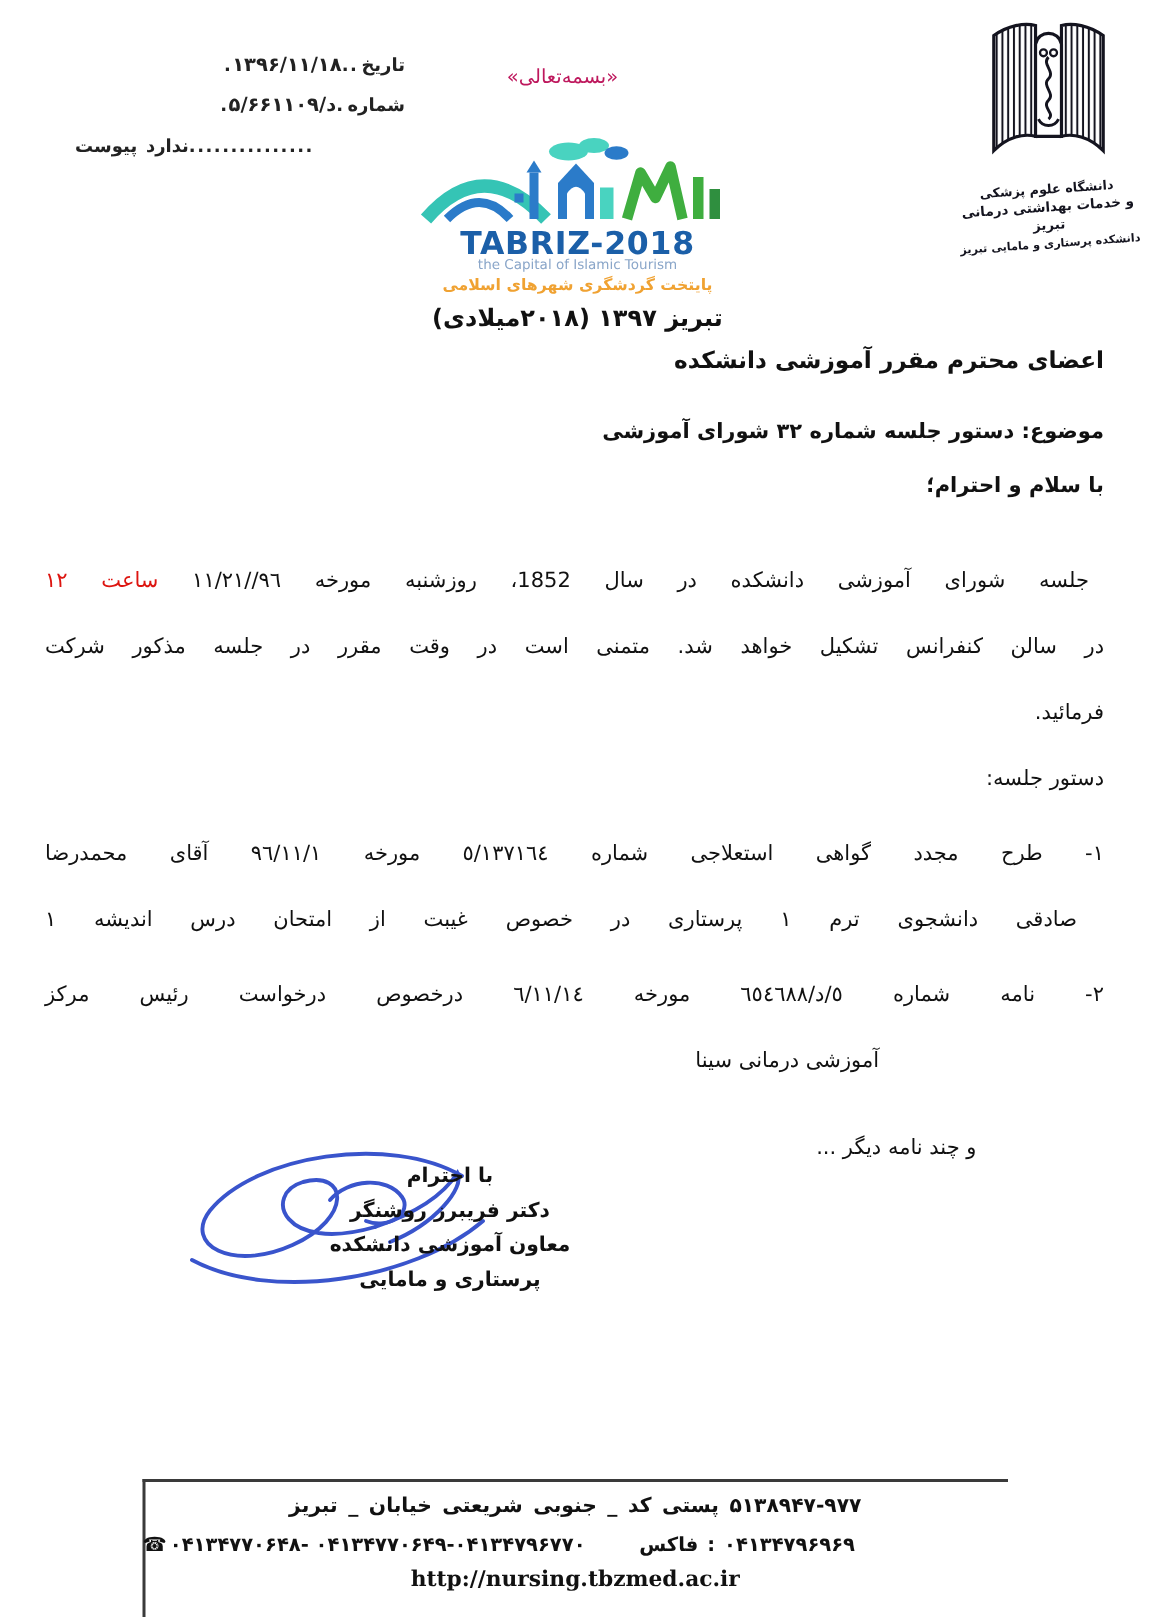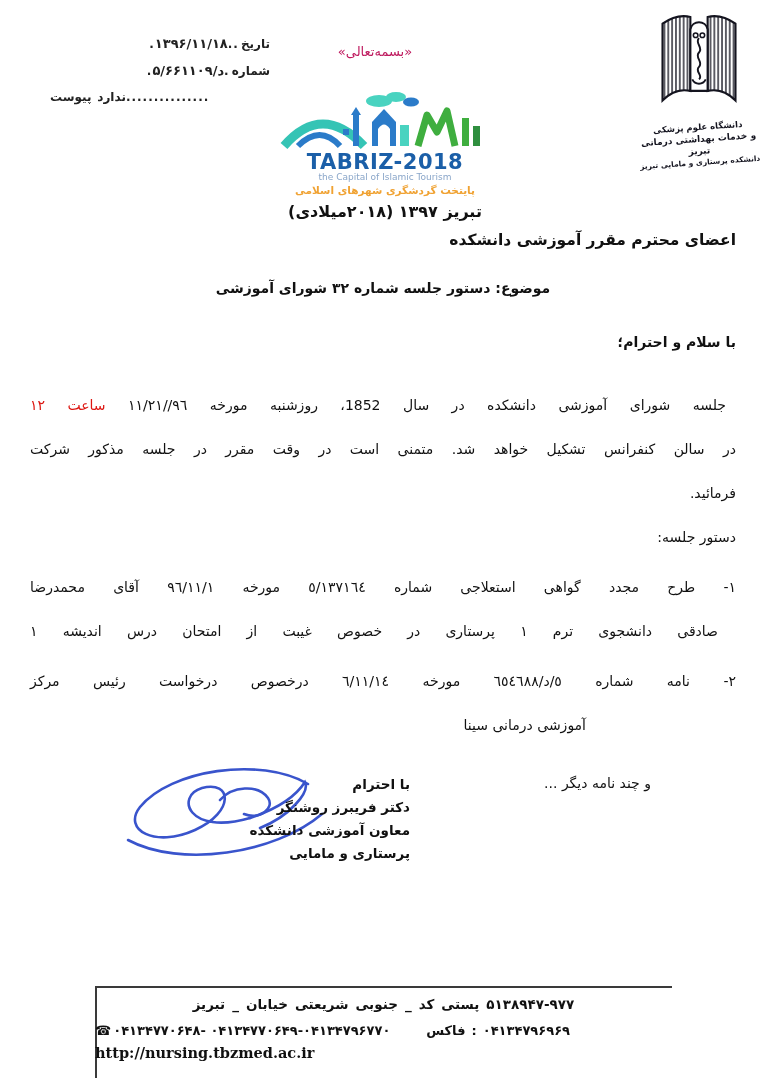--- a/index.html
+++ b/index.html
@@ -35,49 +35,49 @@
   .uni-logo { position:absolute; left:638px; top:12px; width:122px; text-align:center; }
   .uni-lines { margin-top:2px; transform:rotate(-4deg); direction:rtl; color:#14141f; }
   .uni-line1 { font-size:8.5px; font-weight:700; line-height:11px; }
   .uni-line2 { font-size:9px;  font-weight:700; line-height:12px; }
   .uni-line3 { font-size:7.5px; font-weight:700; line-height:11px; }
 
   
   .content { position:absolute; left:30px; top:228px; width:706px;
              direction:rtl; text-align:right; }
   .recipient { font-size:15.5px; font-weight:700; line-height:24px; margin-bottom:25px; }
-  .subject   { font-size:14px;  font-weight:700; line-height:22px; margin-bottom:32px;text-align:center; }
+  .subject   { font-size:14px;  font-weight:700; line-height:22px; margin-bottom:14px; }
   .salutation{ font-size:14px;  font-weight:700; line-height:22px; margin-bottom:30px; }
   .bline { font-size:14px; line-height:44px; height:44px; white-space:nowrap; }
   .jstretch { text-align:justify; text-align-last:justify; white-space:normal; }
   .indent1 { padding-right:10px; }
   .red { color:#dd1510; }
   .ltr-num { direction:ltr; unicode-bidi:isolate; }
   .item { margin-top:6px; }
   .item2-cont { padding-right:150px; }
   .more-note { margin-top:14px; padding-right:85px; }
 
   
   .sig-block { position:absolute; left:190px; top:773px; width:220px;
-               text-align:right; direction:rtl; font-weight:700;
+               text-align:center; direction:rtl; font-weight:700;
                font-size:13.5px; line-height:23px; color:#111; }
   .sig-svg { position:absolute; left:100px; top:752px; }
 
   
   .footer-hline { position:absolute; left:95px; top:986px; width:577px; height:2px; background:#3a3a3a; }
   .footer-vline { position:absolute; left:95px; top:986px; width:2px; height:92px; background:#3a3a3a; }
   .footer-row1 { position:absolute; left:95px; top:992px; width:577px;
                  display:flex; direction:ltr; justify-content:center; gap:7px;
                  font-size:13.5px; font-weight:700; line-height:24px; }
   .footer-row2 { position:absolute; left:95px; top:1019px; width:475px;
                  display:flex; direction:ltr; align-items:baseline;
                  font-size:13px; font-weight:700; line-height:24px; }
   .fax-group { margin-left:auto; display:flex; gap:6px; }
   .phone-icon { font-size:13px; margin-right:2px; }
-  .footer-url { position:absolute; left:95px; top:1044px; width:577px; 
+  .footer-url { position:absolute; left:95px; top:1044px; width:577px; text-align:center;
                 font-family:"DejaVu Serif", serif; font-weight:700; font-size:14.5px; }
 </style>
 </head>
 <body>
 
 <div class="page">
 
   <div class="meta-block">
     <div class="meta-row">
       <span class="meta-dots">.</span>

